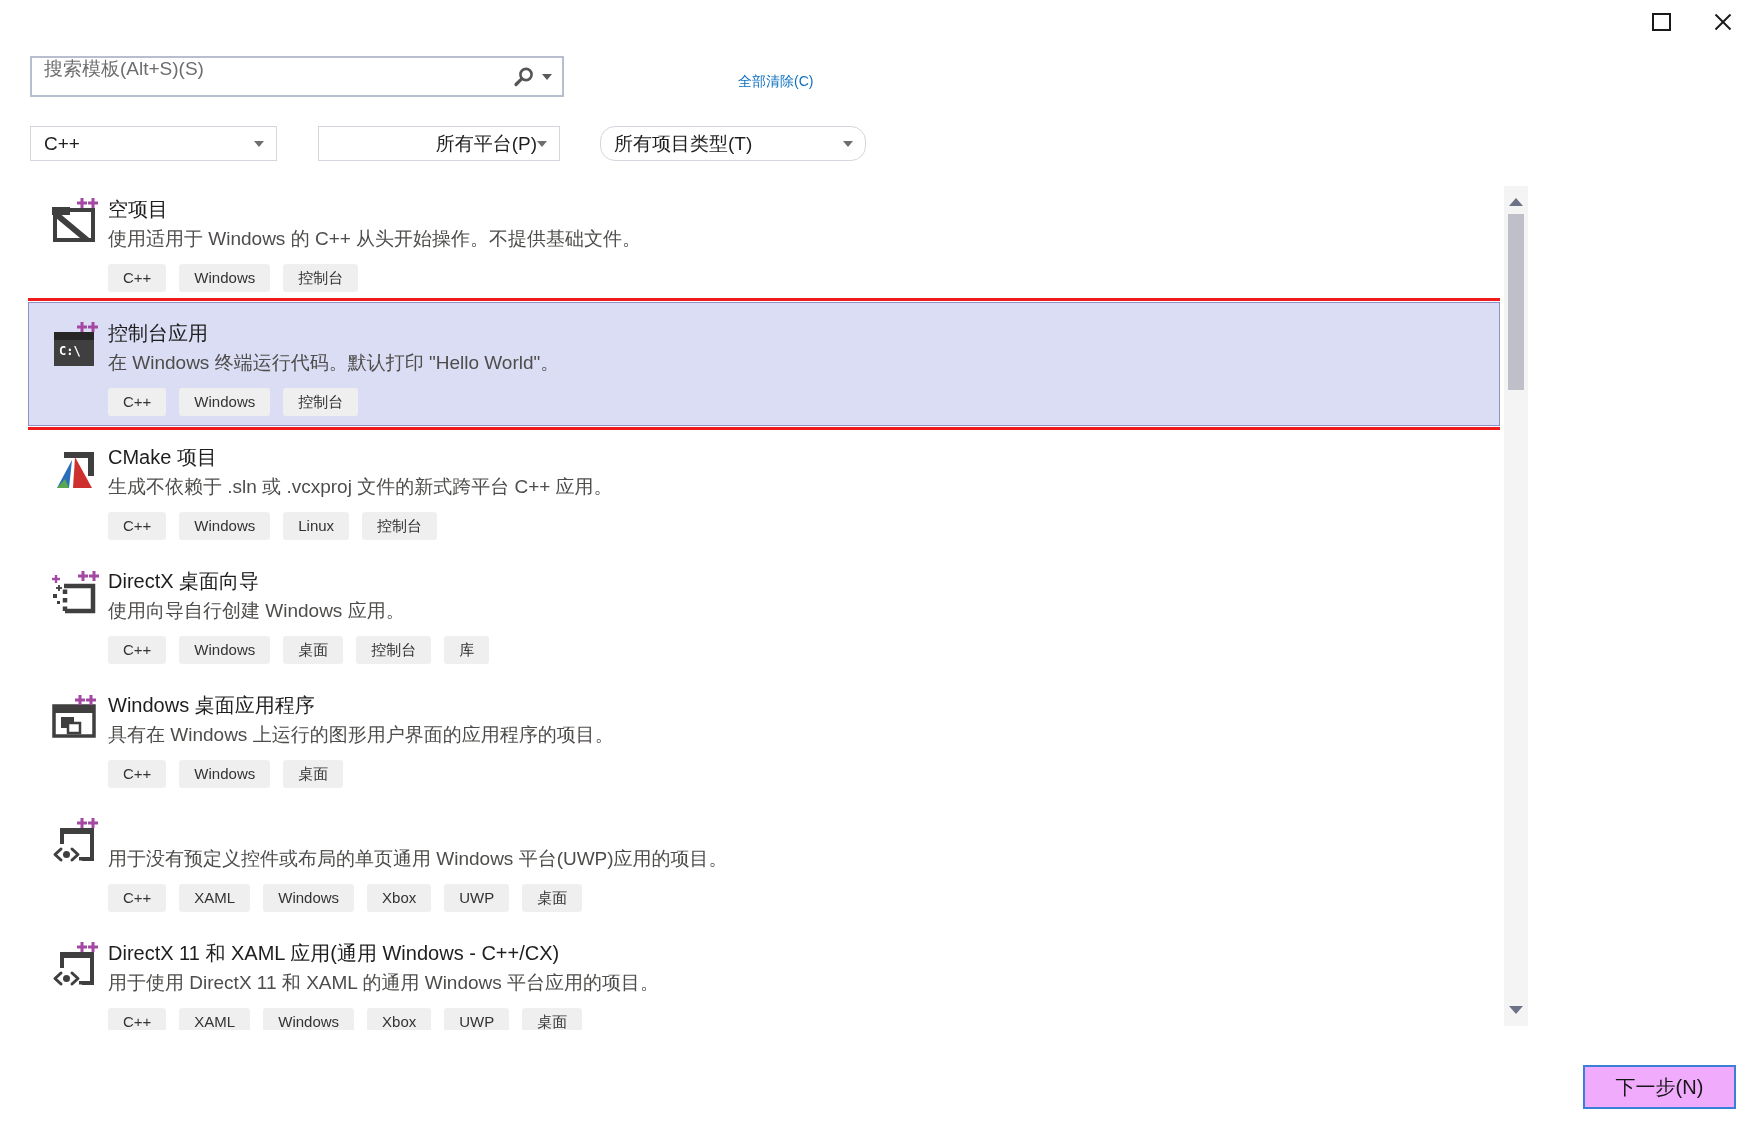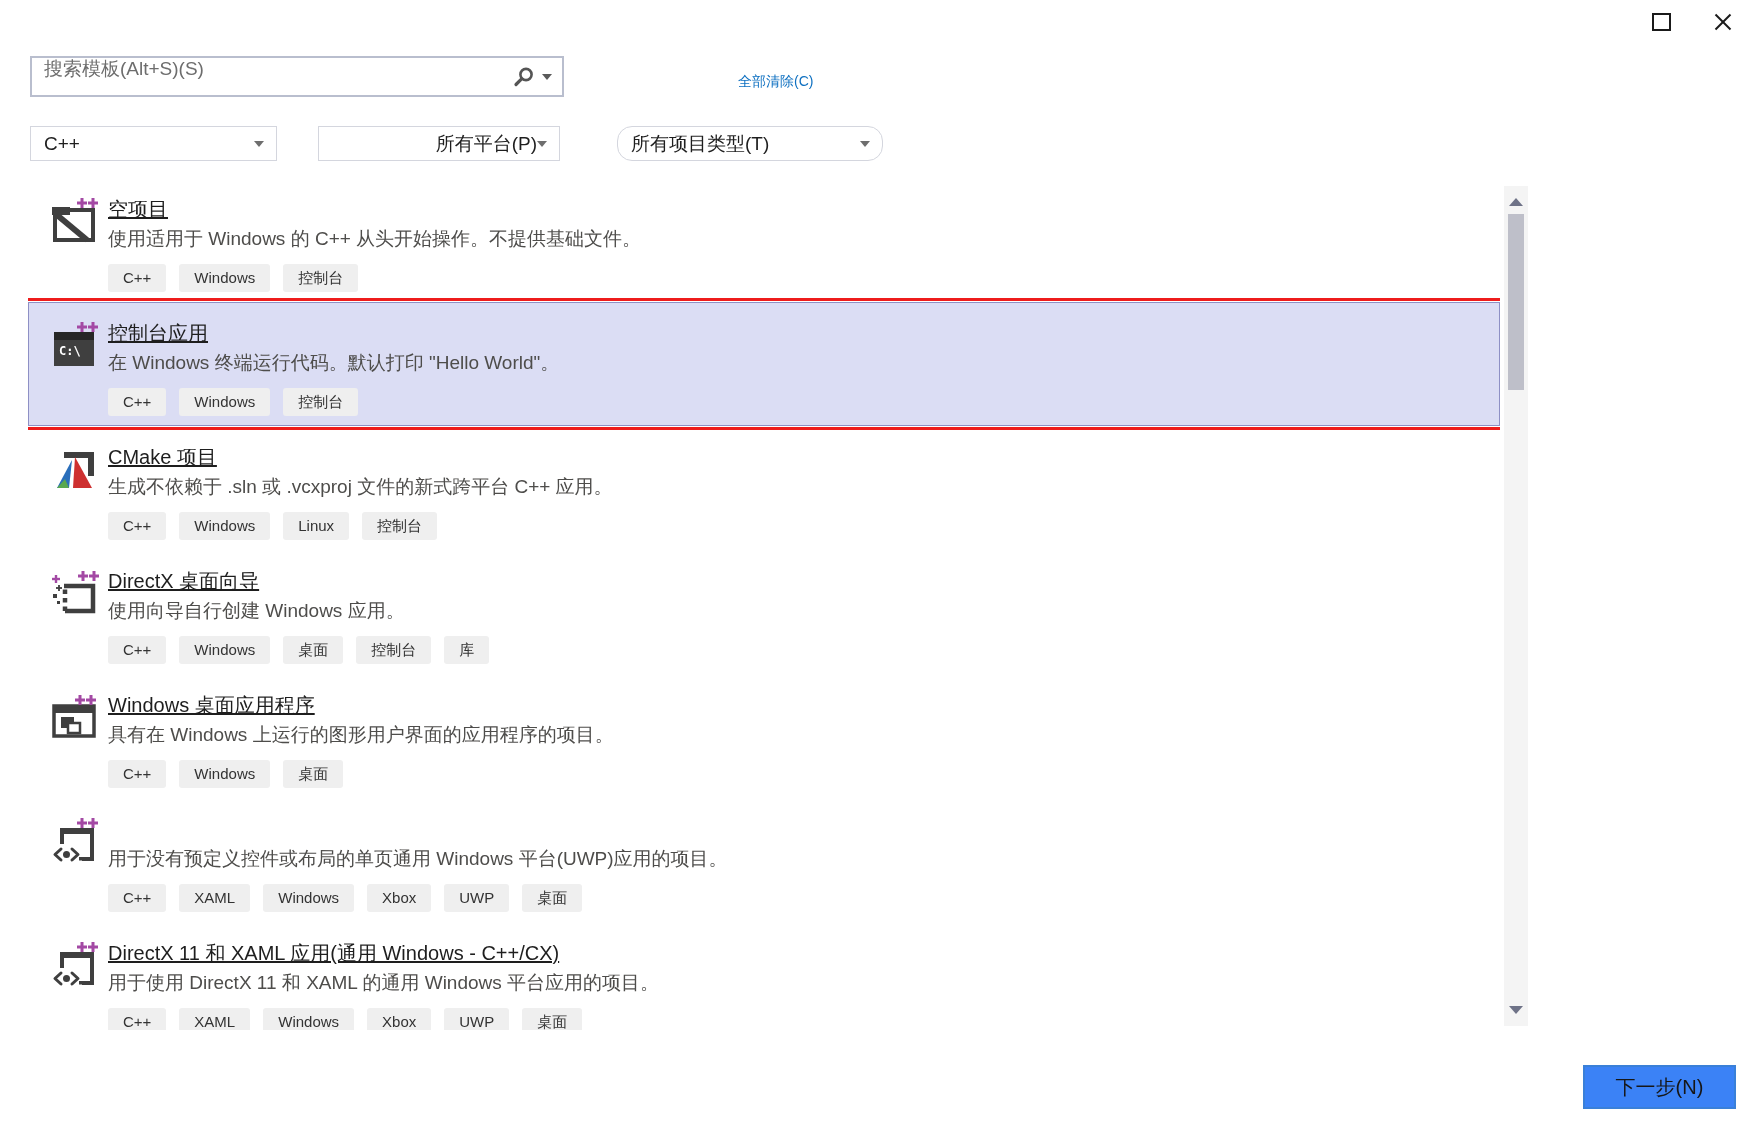--- a/index.html
+++ b/index.html
@@ -45,55 +45,55 @@
   
   .dropdown{
     position:absolute;top:126px;height:35px;background:#fff;
     border:1px solid #d4d6de;box-sizing:border-box;
     display:flex;align-items:center;justify-content:space-between;
     padding:0 12px 0 13px;font-size:19px;color:#1e1e1e;cursor:pointer;
   }
   .dd-caret{width:0;height:0;border-left:5px solid transparent;border-right:5px solid transparent;border-top:6px solid #6e6e6e;}
   #dd-language{left:30px;width:247px;}
   #dd-platform{left:318px;width:242px;justify-content:flex-end;}
-  #dd-type{left:617px;width:266px;border-radius:15px;}
+  #dd-type{left:600px;width:266px;border-radius:15px;}
 
   
   .template-list{
     position:absolute;left:28px;top:178px;width:1472px;height:852px;
     overflow:hidden;
   }
   .item{position:relative;height:124px;cursor:pointer;}
   .item.selected{
     background:var(--selection-bg);
     box-shadow:inset 0 0 0 1px var(--selection-border);
     outline:3px solid var(--annotation-red);
     outline-offset:1px;
   }
   .item .icon{position:absolute;left:24px;top:20px;width:48px;height:46px;}
   .item .icon svg{width:48px;height:46px;display:block;}
-  .item .title{position:absolute;left:80px;top:18px;font-size:20px;color:#1e1e1e;white-space:nowrap;text-decoration:underline;}
+  .item .title{position:absolute;left:80px;top:18px;font-size:20px;color:#1e1e1e;white-space:nowrap;}
   .item .desc{position:absolute;left:80px;top:48px;font-size:19px;color:#4e4d4b;white-space:nowrap;}
   .item .tags{position:absolute;left:80px;top:86px;display:flex;gap:13px;}
   .tag{
     background:var(--tag-bg);border-radius:3px;height:28px;line-height:28px;
     padding:0 15px;font-size:15px;color:#333;white-space:nowrap;cursor:pointer;
   }
 
   
   .scrollbar{position:absolute;left:1504px;top:186px;width:24px;height:840px;background:#f4f4f4;}
   .sb-arrow{position:absolute;left:5px;width:0;height:0;cursor:pointer;}
   .sb-arrow.up{top:12px;border-left:7px solid transparent;border-right:7px solid transparent;border-bottom:8px solid #6e7287;}
   .sb-arrow.down{bottom:12px;border-left:7px solid transparent;border-right:7px solid transparent;border-top:8px solid #6e7287;}
   .sb-thumb{position:absolute;left:4px;top:28px;width:16px;height:176px;background:#bebfc9;cursor:pointer;}
 
   
   .next-btn{
     position:absolute;left:1583px;top:1065px;width:153px;height:44px;
-    background:#3b82f6;border:2px solid var(--next-border);
+    background:#f0abfc;border:2px solid var(--next-border);
     font-family:inherit;font-size:20px;color:#161616;cursor:pointer;
   }
 </style>
 </head>
 <body style="--accent-blue: #0e70c1; --selection-bg: #dbddf4; --selection-border: #8e90c5; --annotation-red: #ee1c1c; --tag-bg: #efefef; --next-border: #3a80d8;">
 
 <div class="window-controls">
   <div class="win-btn">
     <span class="max-glyph"></span>
   </div>

